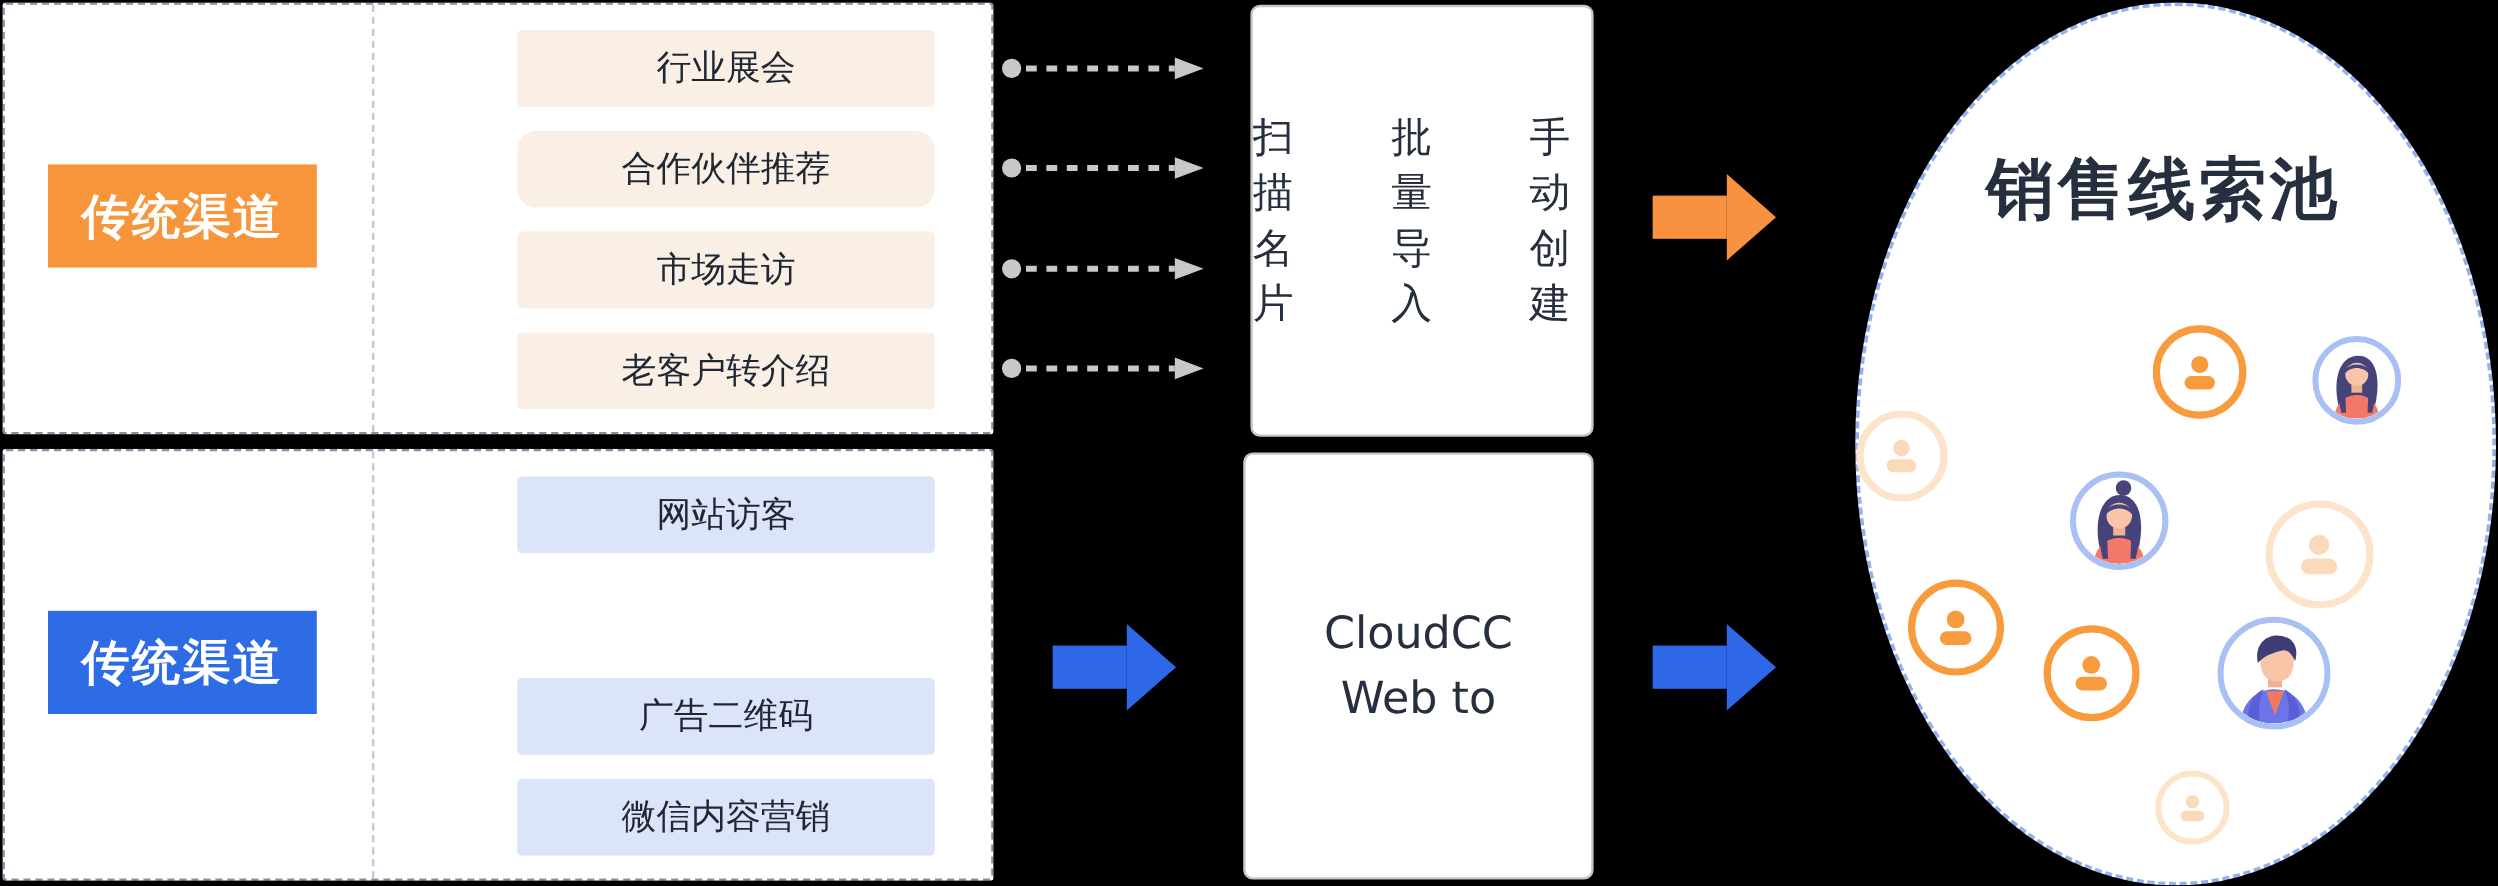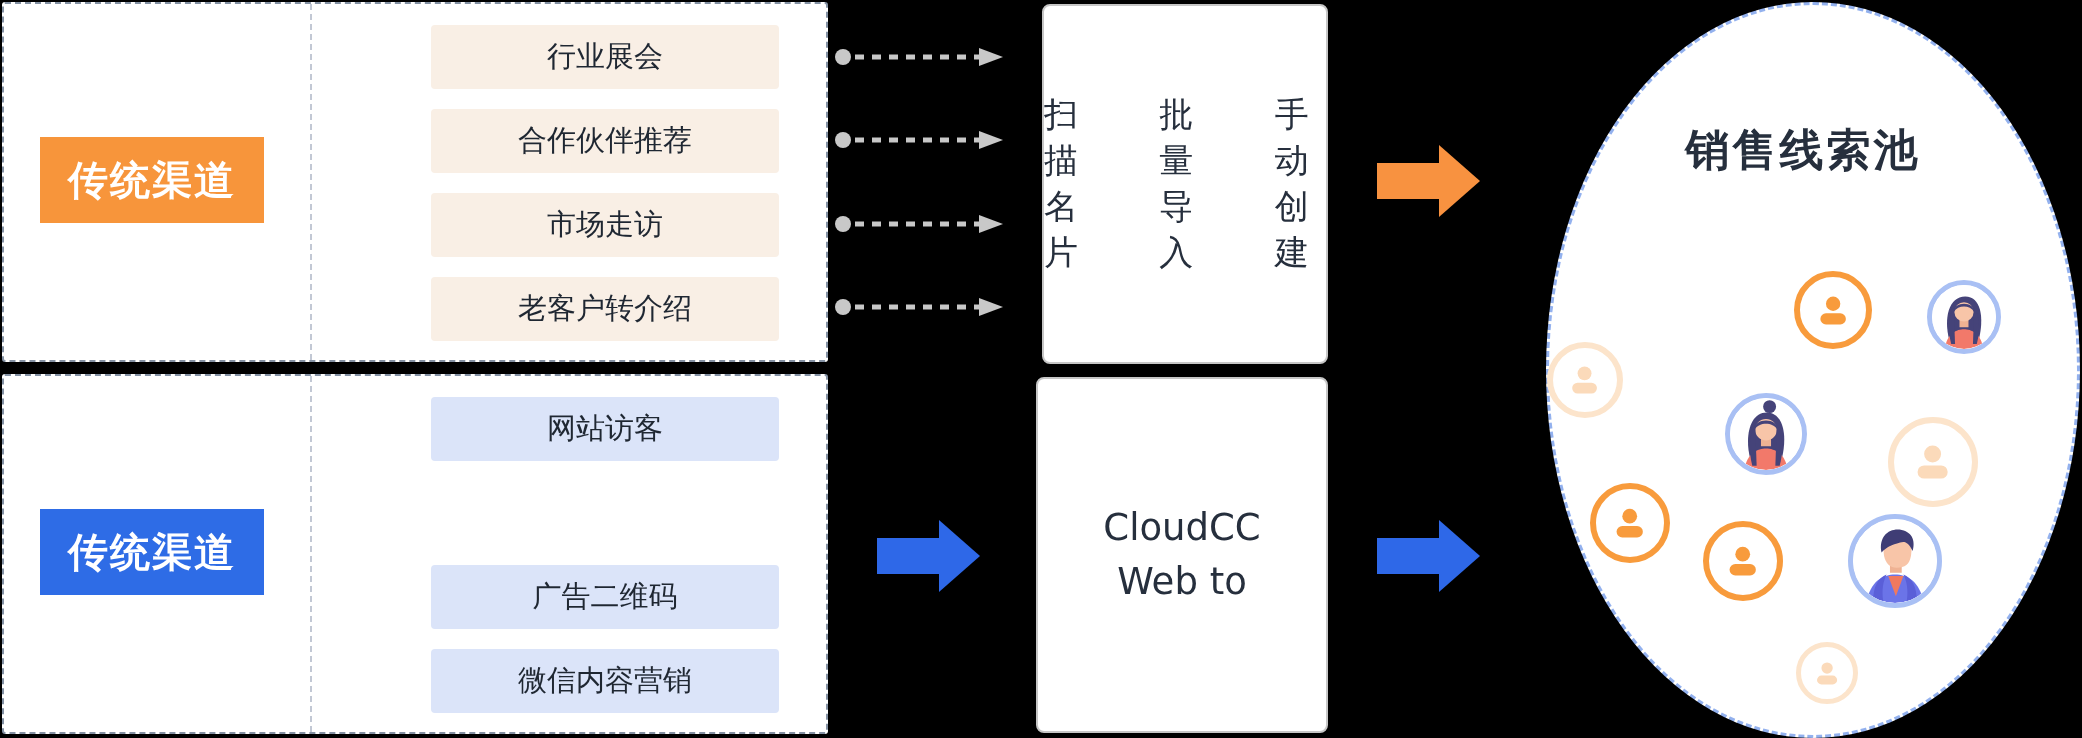--- a/index.html
+++ b/index.html
@@ -16,21 +16,21 @@
   .chan-label{position:absolute;left:36px;top:133px;width:224px;height:86px;
               display:flex;align-items:center;justify-content:center;
               color:#fff;font-size:40px;font-weight:bold;letter-spacing:2px;}
   .chan-label.orange{background:#f7953b;}
   .chan-label.blue{background:#2e6ce6;}
   .item{position:absolute;left:427px;width:348px;height:64px;border-radius:4px;
         display:flex;align-items:center;justify-content:center;
         font-size:29px;color:#1f2732;}
   .panel.top .item{background:#f9efe5;}
   .panel.bottom .item{background:#dbe4f9;}
-  .i0{top:21px;} .i1{top:105px;} .i2{top:189px;} .i3{top:273px;}
+  .i0{top:21px;} .i1{top:105px;border-radius:16px;} .i2{top:189px;} .i3{top:273px;}
 
   
   .dash-arrow{position:absolute;left:833px;width:172px;height:22px;}
   .da0{top:46px;} .da1{top:129px;} .da2{top:213px;} .da3{top:296px;}
 
   
   .midbox{position:absolute;background:#fff;border:2px solid #c6c6c6;border-radius:8px;
           color:#262f3d;}
   .midbox.manual{left:1042px;top:4px;width:282px;height:356px;
           display:flex;flex-direction:row;align-items:center;justify-content:center;
@@ -42,21 +42,21 @@
   
   .block-arrow{position:absolute;width:103px;height:72px;}
   .ba-orange{left:1377px;top:145px;}
   .ba-blue1{left:877px;top:520px;}
   .ba-blue2{left:1377px;top:520px;}
 
   
   .pool{position:absolute;left:1546px;top:2px;width:528px;height:730px;
         background:#fff;border:3px dashed #93b1ee;border-radius:50%;}
   .pool-title{position:absolute;left:0;right:20px;top:116px;text-align:center;
-        font-size:44px;font-weight:bold;color:#262f3d;letter-spacing:3px;}
+        font-size:56px;font-weight:bold;color:#262f3d;letter-spacing:3px;}
 
   
   .ring{position:absolute;border-radius:50%;background:#fff;box-sizing:border-box;
         display:flex;align-items:center;justify-content:center;}
   .ring.orange{border:6px solid #f89b3c;}
   .ring.faint{border:6px solid #fce4cb;}
   .ring svg{width:58%;height:58%;}
   .photo{position:absolute;border-radius:50%;box-sizing:border-box;
          border:5px solid #a9c0f4;overflow:hidden;background:#fff;}
   .photo svg{width:100%;height:100%;display:block;}

